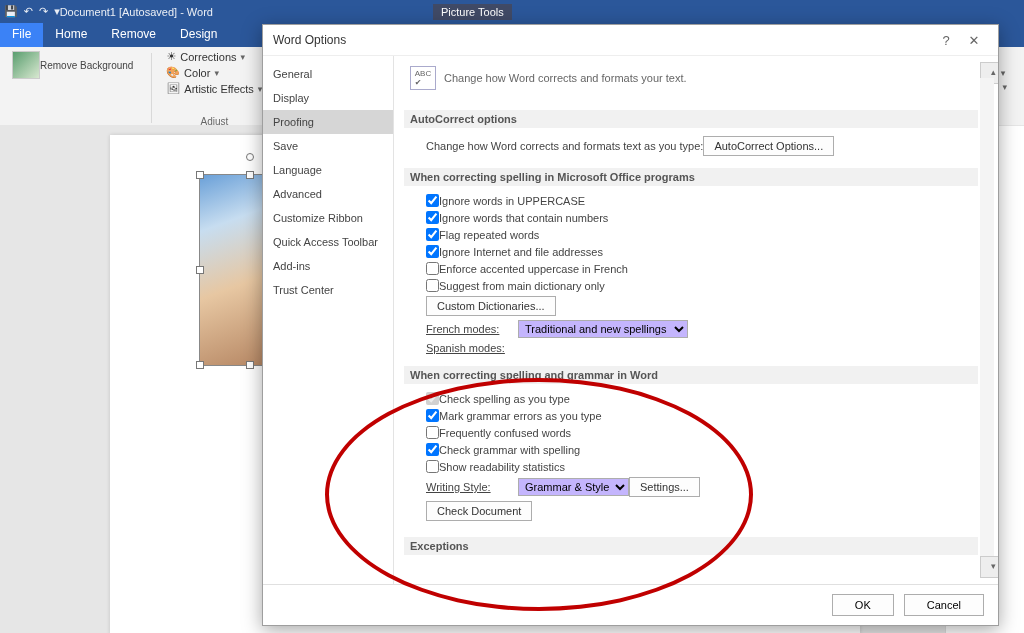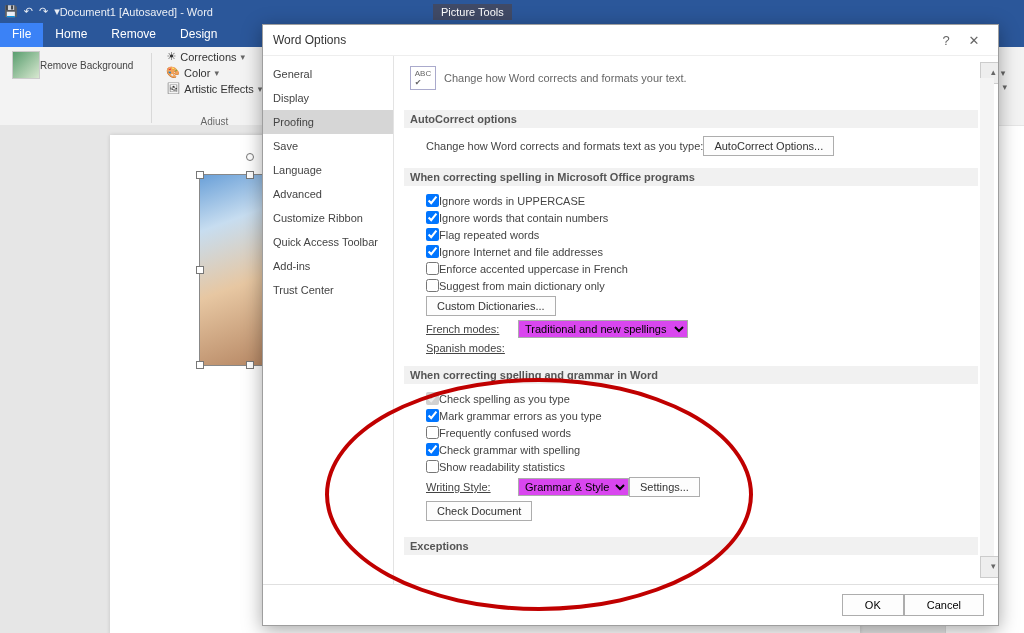--- a/index.html
+++ b/index.html
@@ -139,27 +139,27 @@
   .dialog .content .banner { display:flex; gap:8px; align-items:center; color:#666; font-size:11px; padding:4px 6px 10px;}
   .dialog .content .abcIcon { width:24px; height:22px; border:1px solid #aac; display:flex; flex-direction:column; font-size:8px; align-items:center; justify-content:center;}
   .dialog .content .row { display:flex; align-items:center; padding:2px 6px; color:#444; font-size:11px;}
   .dialog .content .row.indent { padding-left: 22px; }
   .dialog .content input[type=checkbox]{ margin:0; }
   .dialog .content .btn {
     display:inline-block; border:1px solid #adadad; background:#fdfdfd;
     padding:3px 10px; font-size:11px; color:#333; cursor:pointer;
   }
   .dialog .content select {
-    font-size:11px; border:1px solid #adadad; background:#d946ef; padding:1px 2px;
+    font-size:11px; border:1px solid #adadad; background:#c4b5fd; padding:1px 2px;
   }
   .dialog .content .lbl { min-width:92px; color:#444; }
   .dialog .content .ul { text-decoration: underline; text-decoration-style: solid; }
   .dialog .dfooter {
     height:40px; border-top:1px solid #e0e0e0;
-    display:flex; justify-content:flex-end; align-items:center; padding:0 14px;
+    display:flex; justify-content:flex-end; align-items:center; gap:10px; padding:0 14px;
   }
   .dialog .dfooter .btn {
     border:1px solid #adadad; background:#fdfdfd; padding:4px 22px; font-size:11px; cursor:pointer;
   }
   
   .anno {
     position:absolute;
     left: 325px; top: 378px;
     width: 420px; height: 225px;
     border: 4px solid #c00000;

